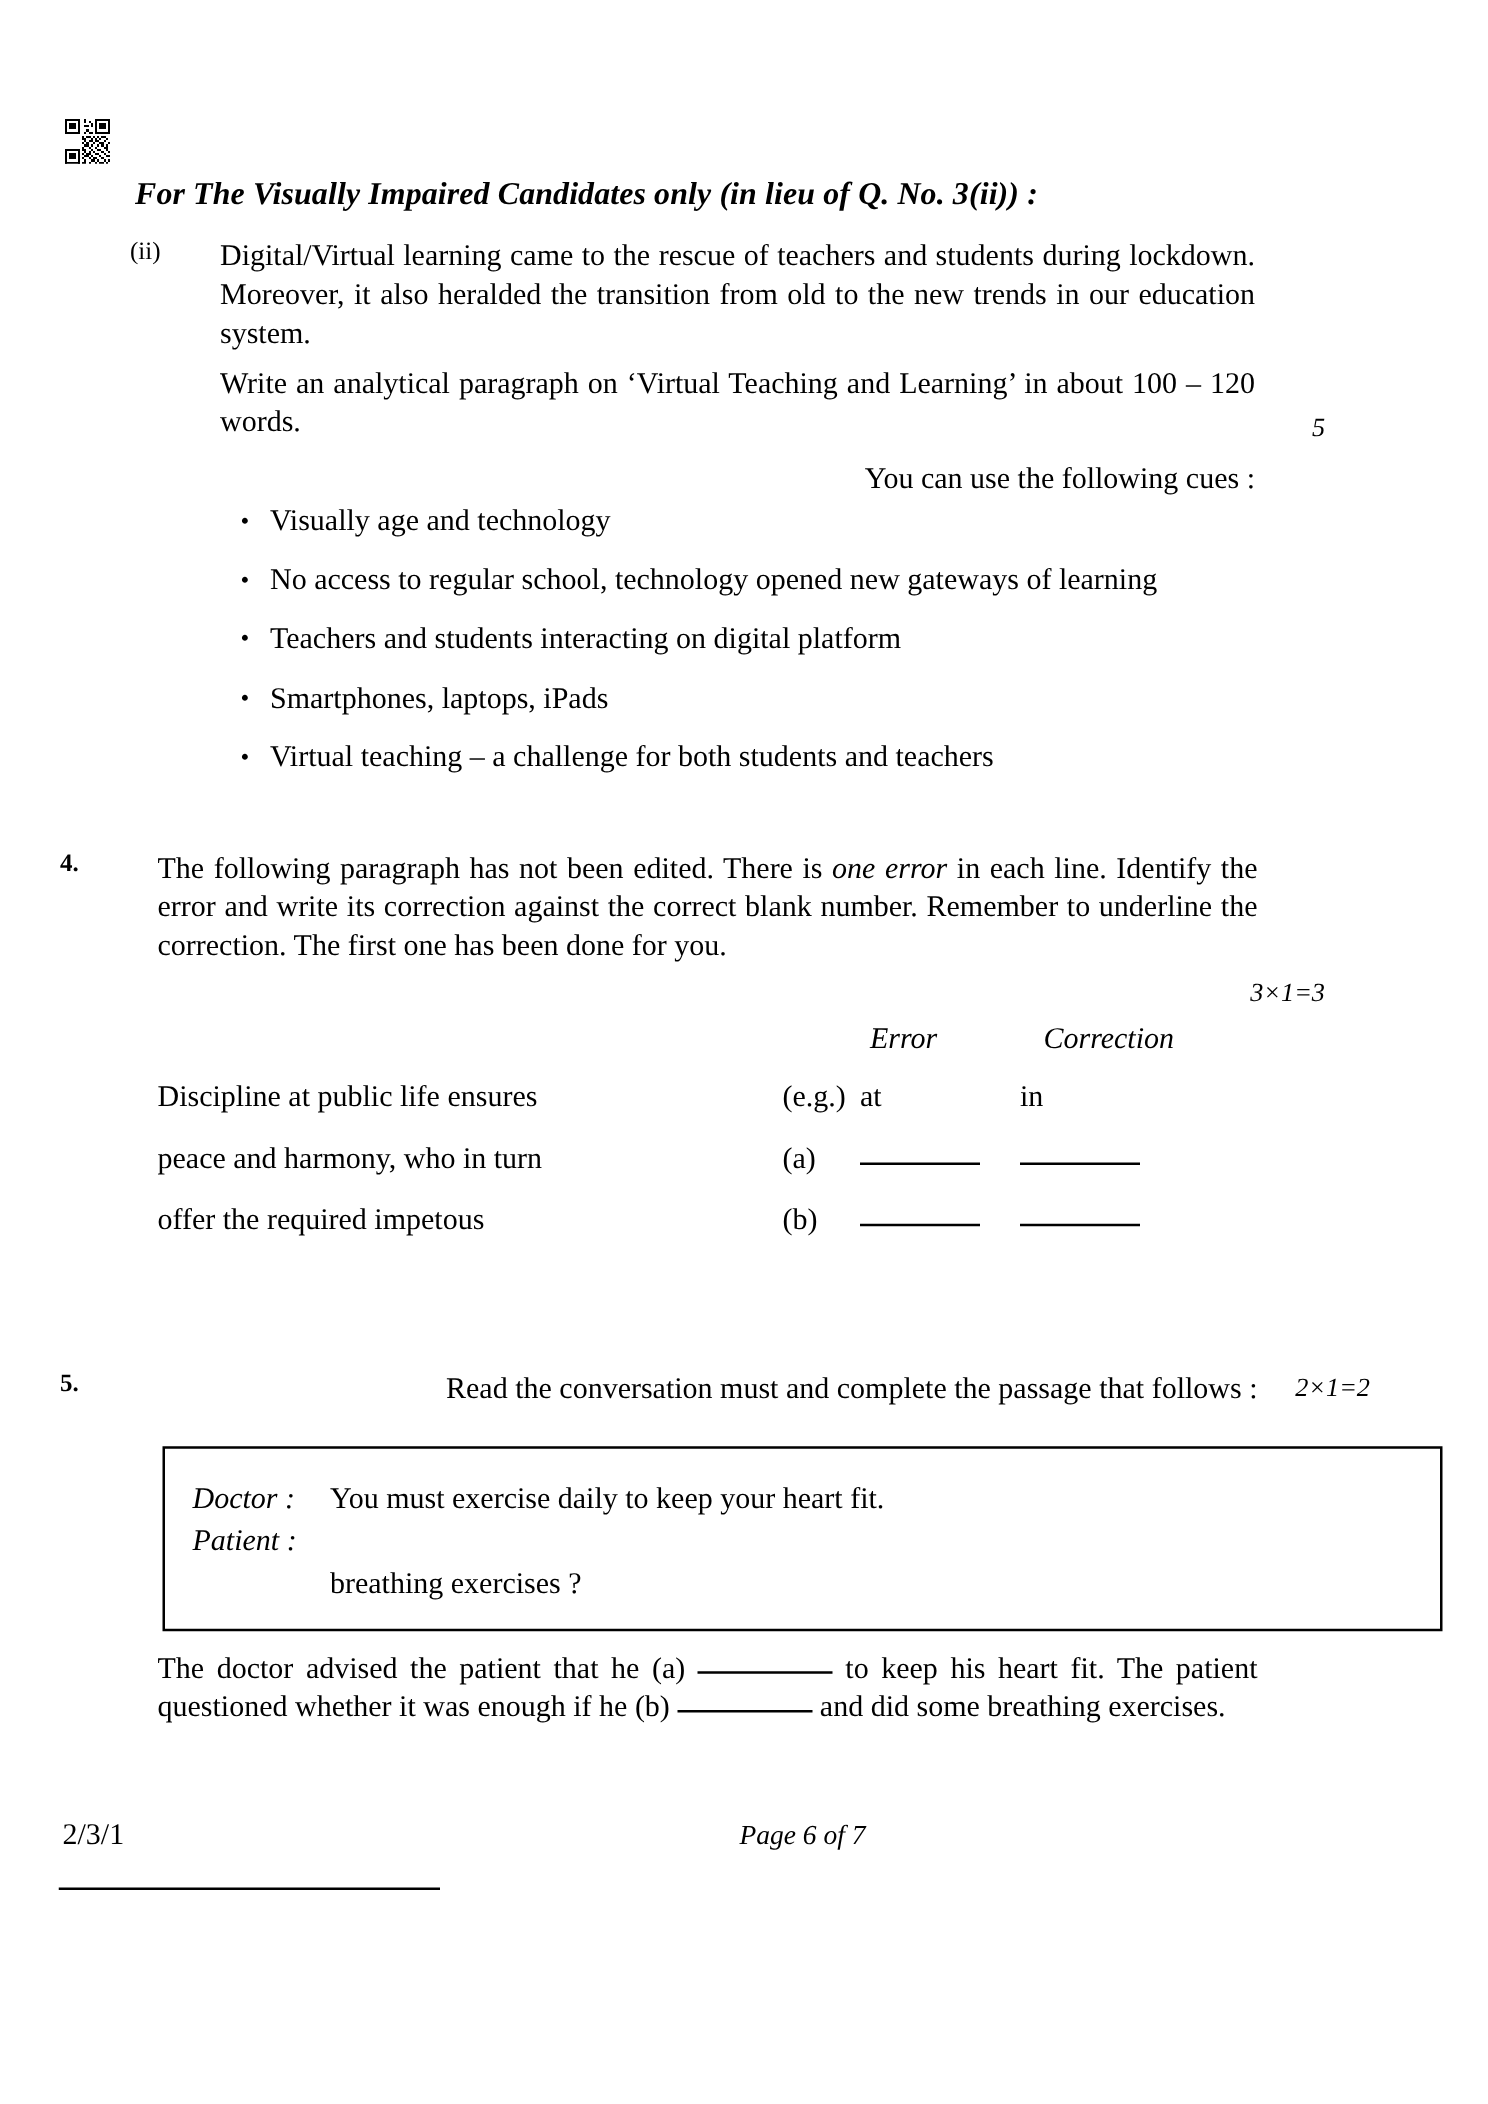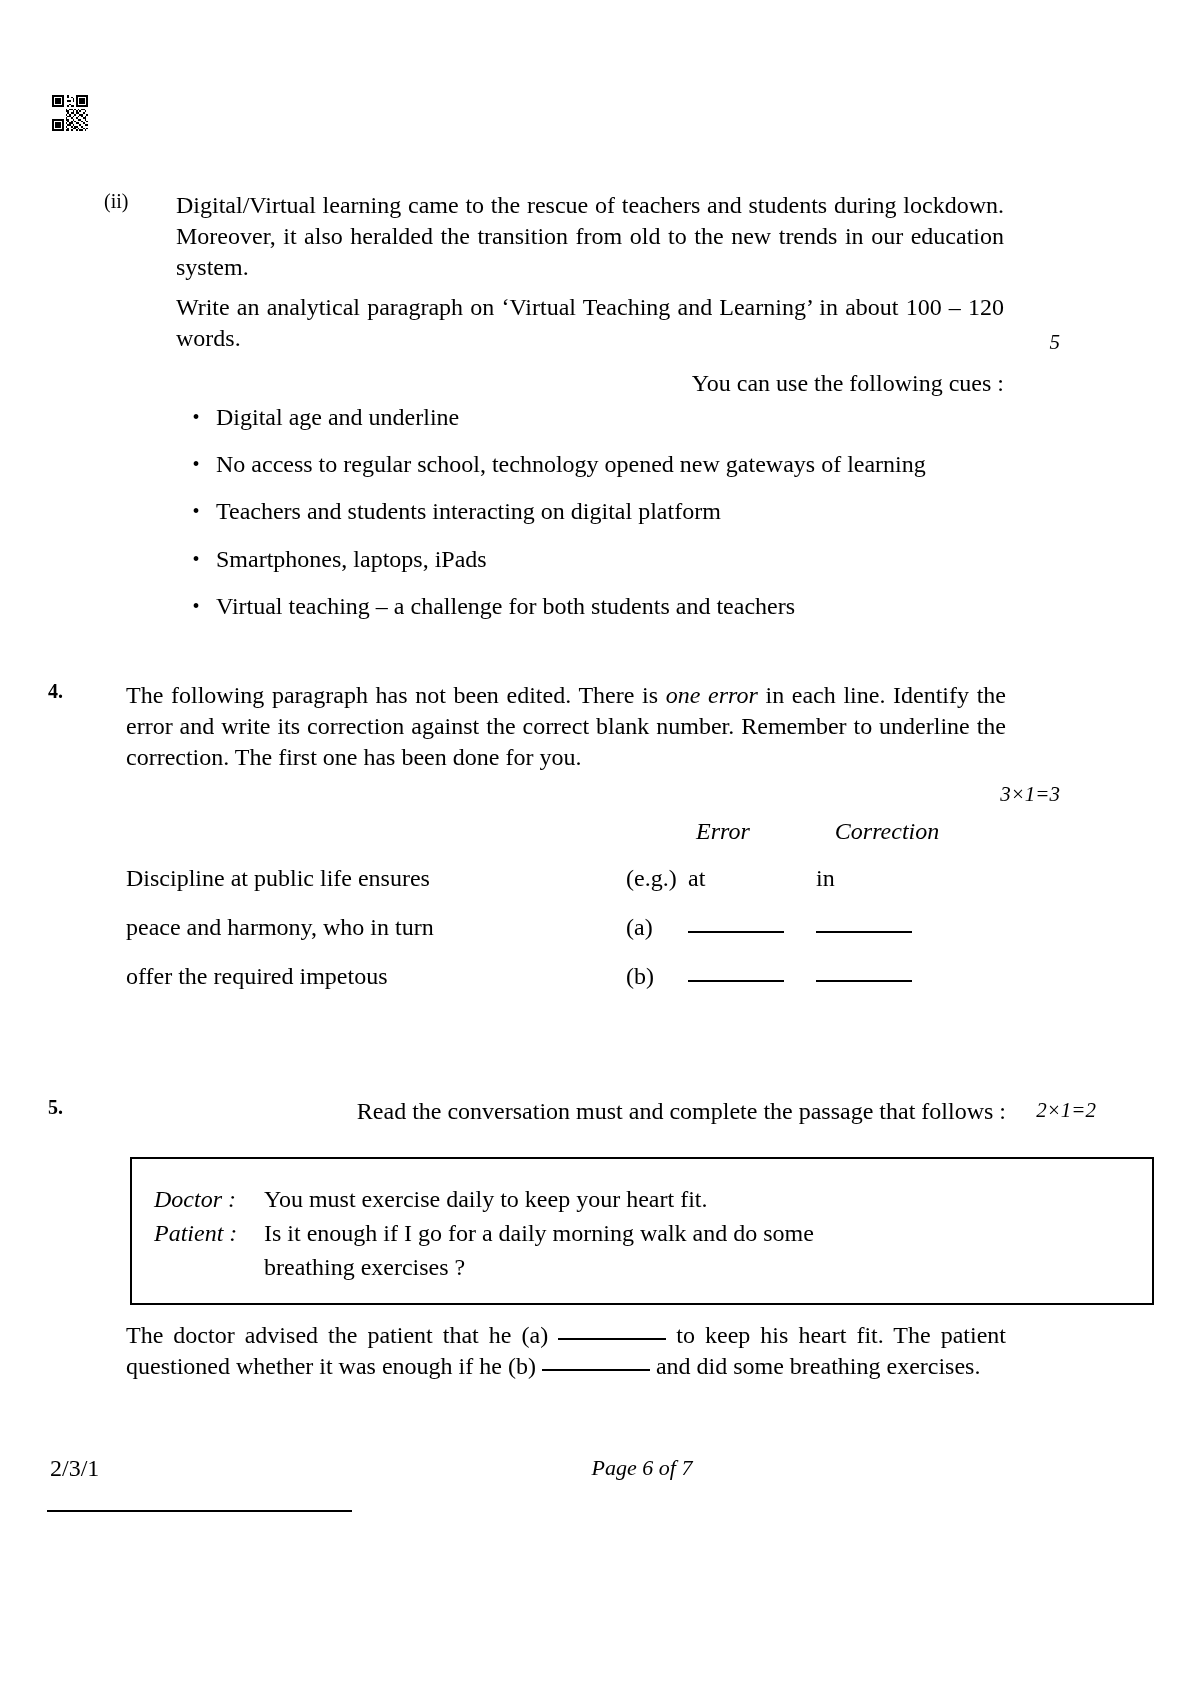--- a/index.html
+++ b/index.html
@@ -280,35 +280,36 @@
         <rect x="20" y="19" width="1" height="1"></rect>
         <rect x="8" y="20" width="2" height="1"></rect>
           <rect x="11" y="20" width="1" height="1"></rect>
         <rect x="14" y="20" width="1" height="1"></rect>
           <rect x="16" y="20" width="2" height="1"></rect>
         <rect x="19" y="20" width="1" height="1"></rect>
       </g>
     </svg>
   </div>
 
+  <div class="vi-title">For The Visually Impaired Candidates only (in lieu of Q. No. 3(ii)) :</div>
 
   <div class="num plain" style="left:104px; top:190px;">(ii)</div>
 
   <div class="q-block body-text" style="left:176px; top:190px; width:828px;">Digital/Virtual learning came to the rescue of teachers and students during lockdown. Moreover, it also heralded the transition from old to the new trends in our education system.</div>
 
   <div class="q-block body-text" style="left:176px; top:292px; width:828px;">Write an analytical paragraph on ‘Virtual Teaching and Learning’ in about 100 – 120 words.</div>
 
   <div class="marks" style="left:1020px; top:330px; width:40px;">5</div>
 
   <div class="q-block body-text nojust" style="left:176px; top:368px; width:828px;">You can use the following cues :</div>
 
   <div class="bullets">
     <div class="bullet-row">
       <span class="bullet-dot">•</span>
-      <span class="bullet-text nojust">Digital age and underline</span>
+      <span class="bullet-text nojust">Visually age and technology</span>
     </div>
     <div class="bullet-row">
       <span class="bullet-dot">•</span>
       <span class="bullet-text">No access to regular school, technology opened new gateways of learning</span>
     </div>
     <div class="bullet-row">
       <span class="bullet-dot">•</span>
       <span class="bullet-text nojust">Teachers and students interacting on digital platform</span>
     </div>
     <div class="bullet-row">
@@ -362,21 +363,20 @@
 
   <div class="marks" style="left:986px; top:1098px; width:110px;">2×1=2</div>
 
   <div class="conv-box">
     <div class="conv-row">
       <span class="conv-speaker">Doctor :</span>
       <span class="conv-line">You must exercise daily to keep your heart fit.</span>
     </div>
     <div class="conv-row">
       <span class="conv-speaker">Patient :</span>
-      <span class="conv-line">Is it enough if I go for a daily morning walk and do some</span>
     </div>
     <div class="conv-cont">breathing exercises ?</div>
   </div>
 
   <div class="q-block body-text" style="left:126px; top:1320px; width:880px;"><span>The doctor advised the patient that he (a)</span>&nbsp;<span class="fill"></span>&nbsp;<span>to keep his heart fit. The patient questioned whether it was enough if he (b)</span>&nbsp;<span class="fill"></span>&nbsp;<span>and did some breathing exercises.</span></div>
 
   <div class="footer-code">2/3/1</div>
   <div class="footer-page">Page 6 of 7</div>
   <div class="footer-rule"></div>
 

